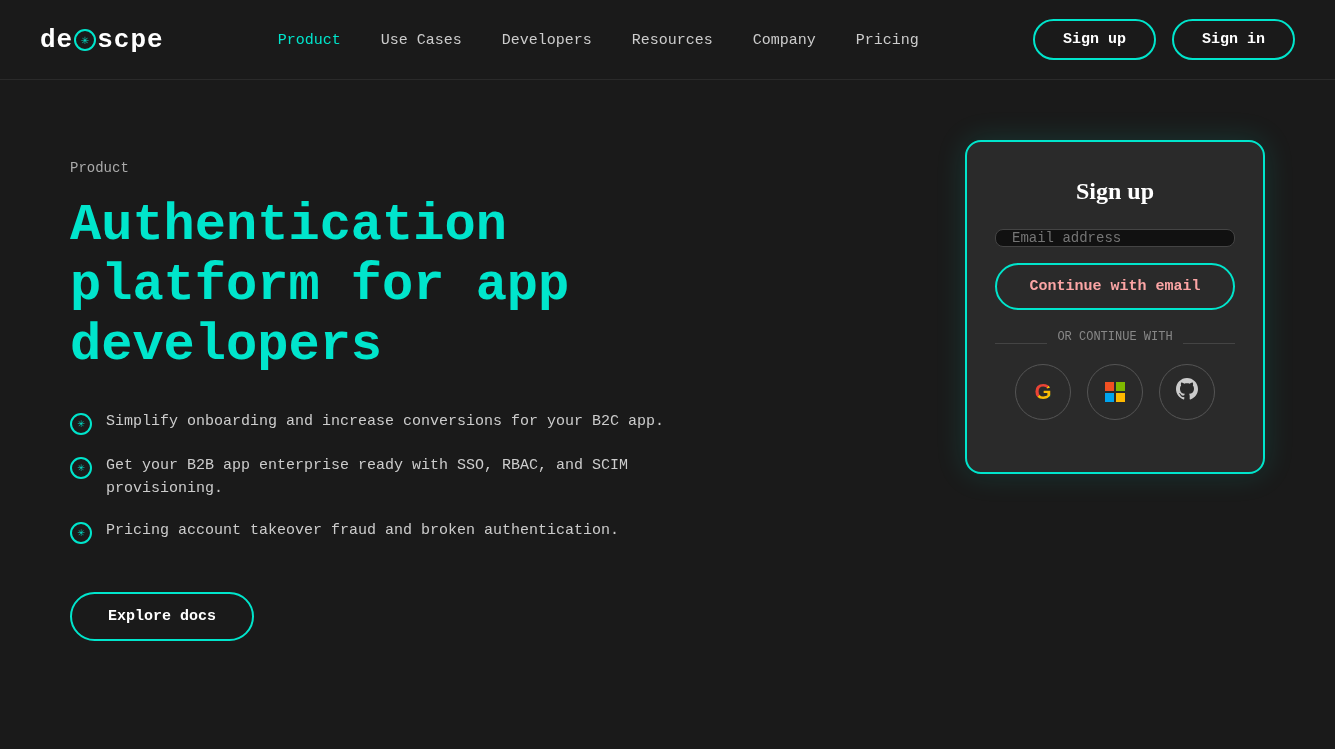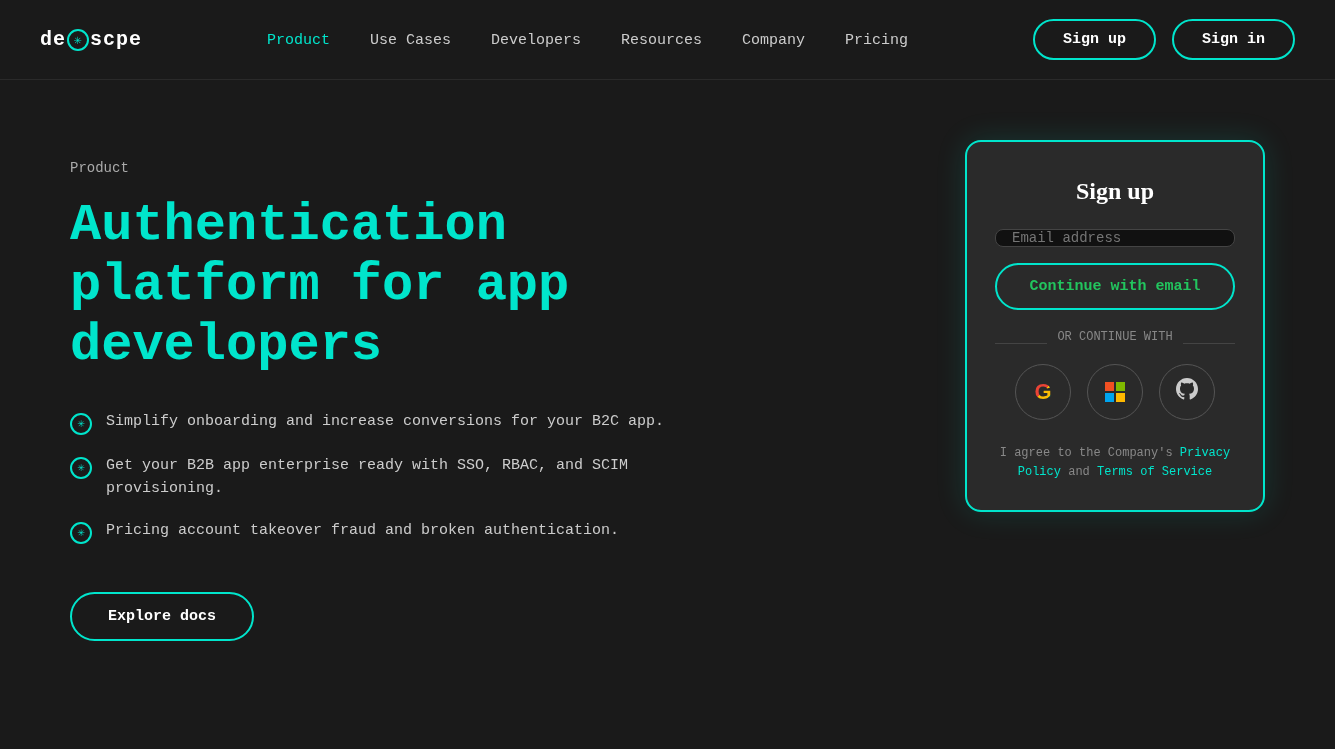--- a/index.html
+++ b/index.html
@@ -24,21 +24,21 @@
       border-bottom: 1px solid #2a2a2a;
     }
 
     .nav-logo {
       display: flex;
       align-items: center;
       gap: 0;
     }
 
     .logo-text {
-      font-size: 20px;
+      font-size: 26px;
       font-weight: 700;
       color: #ffffff;
       letter-spacing: 1px;
       font-family: 'Courier New', monospace;
     }
 
     .logo-icon {
       display: inline-flex;
       align-items: center;
       justify-content: center;
@@ -205,21 +205,21 @@
       margin-bottom: 16px;
       outline: none;
     }
 
     .continue-btn {
       width: 100%;
       padding: 13px;
       border: 2px solid #00e5cc;
       border-radius: 999px;
       background: transparent;
-      color: #22c55e;
+      color: #fca5a5;
       font-size: 15px;
       font-weight: 600;
       font-family: 'Courier New', monospace;
       cursor: pointer;
       margin-bottom: 20px;
     }
 
     .or-divider {
       display: flex;
       align-items: flex-end;
@@ -380,21 +380,15 @@
       </button>
       <button class="social-btn">
         <span class="gh-icon">
           <svg width="22" height="22" viewBox="0 0 24 24" fill="#cccccc">
             <path d="M12 0C5.37 0 0 5.37 0 12c0 5.3 3.438 9.8 8.205 11.385.6.113.82-.258.82-.577 0-.285-.01-1.04-.015-2.04-3.338.724-4.042-1.61-4.042-1.61-.546-1.385-1.335-1.755-1.335-1.755-1.087-.744.084-.729.084-.729 1.205.084 1.838 1.236 1.838 1.236 1.07 1.835 2.809 1.305 3.495.998.108-.776.417-1.305.76-1.605-2.665-.3-5.466-1.332-5.466-5.93 0-1.31.465-2.38 1.235-3.22-.135-.303-.54-1.523.105-3.176 0 0 1.005-.322 3.3 1.23.96-.267 1.98-.399 3-.405 1.02.006 2.04.138 3 .405 2.28-1.552 3.285-1.23 3.285-1.23.645 1.653.24 2.873.12 3.176.765.84 1.23 1.91 1.23 3.22 0 4.61-2.805 5.625-5.475 5.92.42.36.81 1.096.81 2.22 0 1.606-.015 2.896-.015 3.286 0 .315.21.69.825.57C20.565 21.795 24 17.295 24 12c0-6.63-5.37-12-12-12"></path>
           </svg>
         </span>
       </button>
     </div>
 
-    <p class="terms-text">
-      <span>I agree to the Company's </span>
-      <a href="#" class="terms-link">Privacy Policy</a>
-      <span> and </span>
-      <a href="#" class="terms-link">Terms of Service</a>
-    </p>
   </div>
 
 </main>
 
 </body></html>

